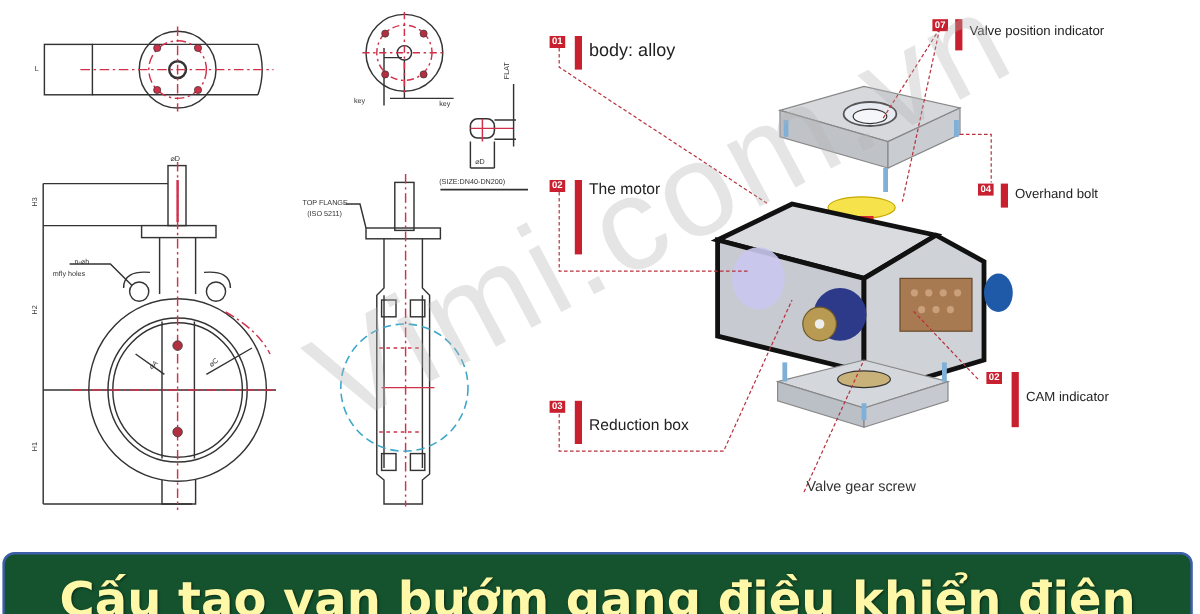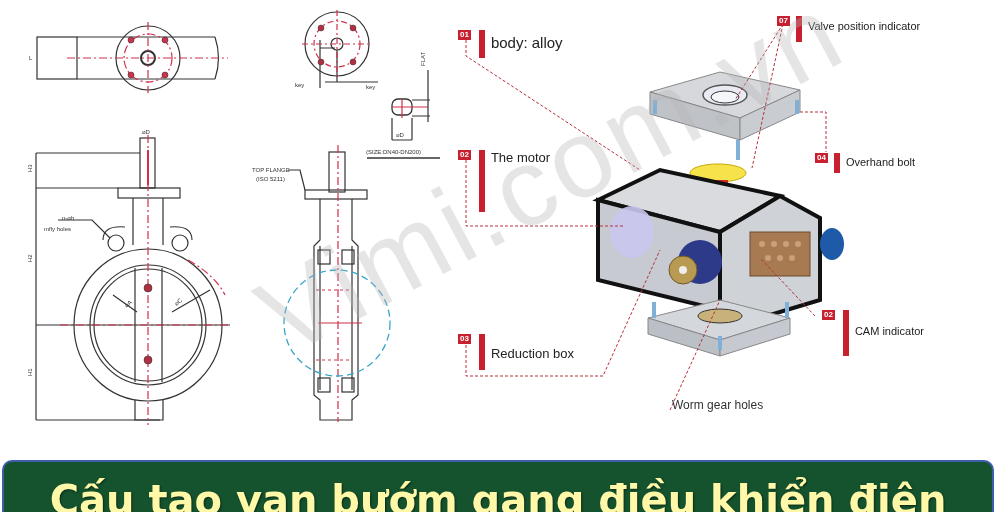--- a/index.html
+++ b/index.html
@@ -192,21 +192,21 @@
   <div class="callout" style="left:458px;top:150px;">
     <span class="num">02</span>
     <span class="bar" style="height:62px;"></span>
     <span class="text" style="">The motor</span>
   </div>
   <div class="callout" style="left:458px;top:334px;">
     <span class="num">03</span>
     <span class="bar" style="height:36px;"></span>
     <span class="text" style="margin-top:12px;">Reduction box</span>
   </div>
-  <span class="lbl" style="left:672px;top:398px;font-size:12px;color:#333;">Worm gear holes</span>
+  <span class="lbl" style="left:672px;top:398px;font-size:12px;color:#333;">Valve gear screw</span>
   <div class="callout" style="left:822px;top:310px;">
     <span class="num">02</span>
     <span class="bar" style="height:46px;"></span>
     <span class="text" style="font-size:11px;margin-top:15px;">CAM indicator</span>
   </div>
   <div class="callout" style="left:815px;top:153px;">
     <span class="num">04</span>
     <span class="bar" style="height:20px;margin-left:6px;"></span>
     <span class="text" style="font-size:11px;margin-top:3px;">Overhand bolt</span>
   </div>

